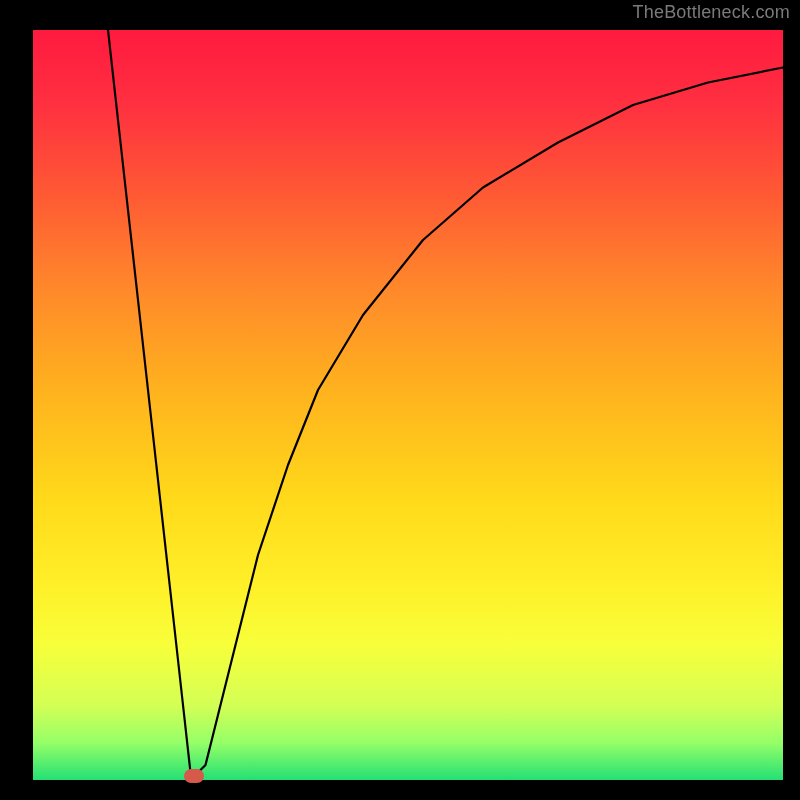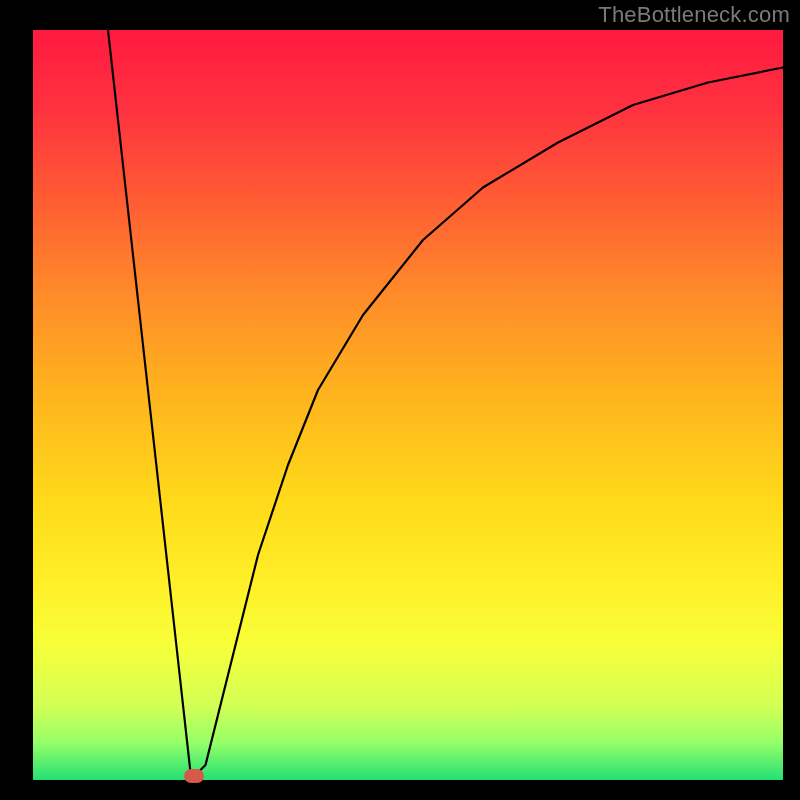--- a/index.html
+++ b/index.html
@@ -25,21 +25,21 @@
   }
   .gradient {
     position: absolute;
     inset: 0;
   }
   .attribution {
     position: absolute;
     top: 2px;
     right: 10px;
     color: #7a7a7a;
-    font-size: 22px;
+    font-size: 18px;
     font-weight: 400;
     letter-spacing: 0.2px;
     margin-left: 32px;
   }
   svg.curve {
     position: absolute;
     inset: 0;
   }
   .marker {
     position: absolute;

